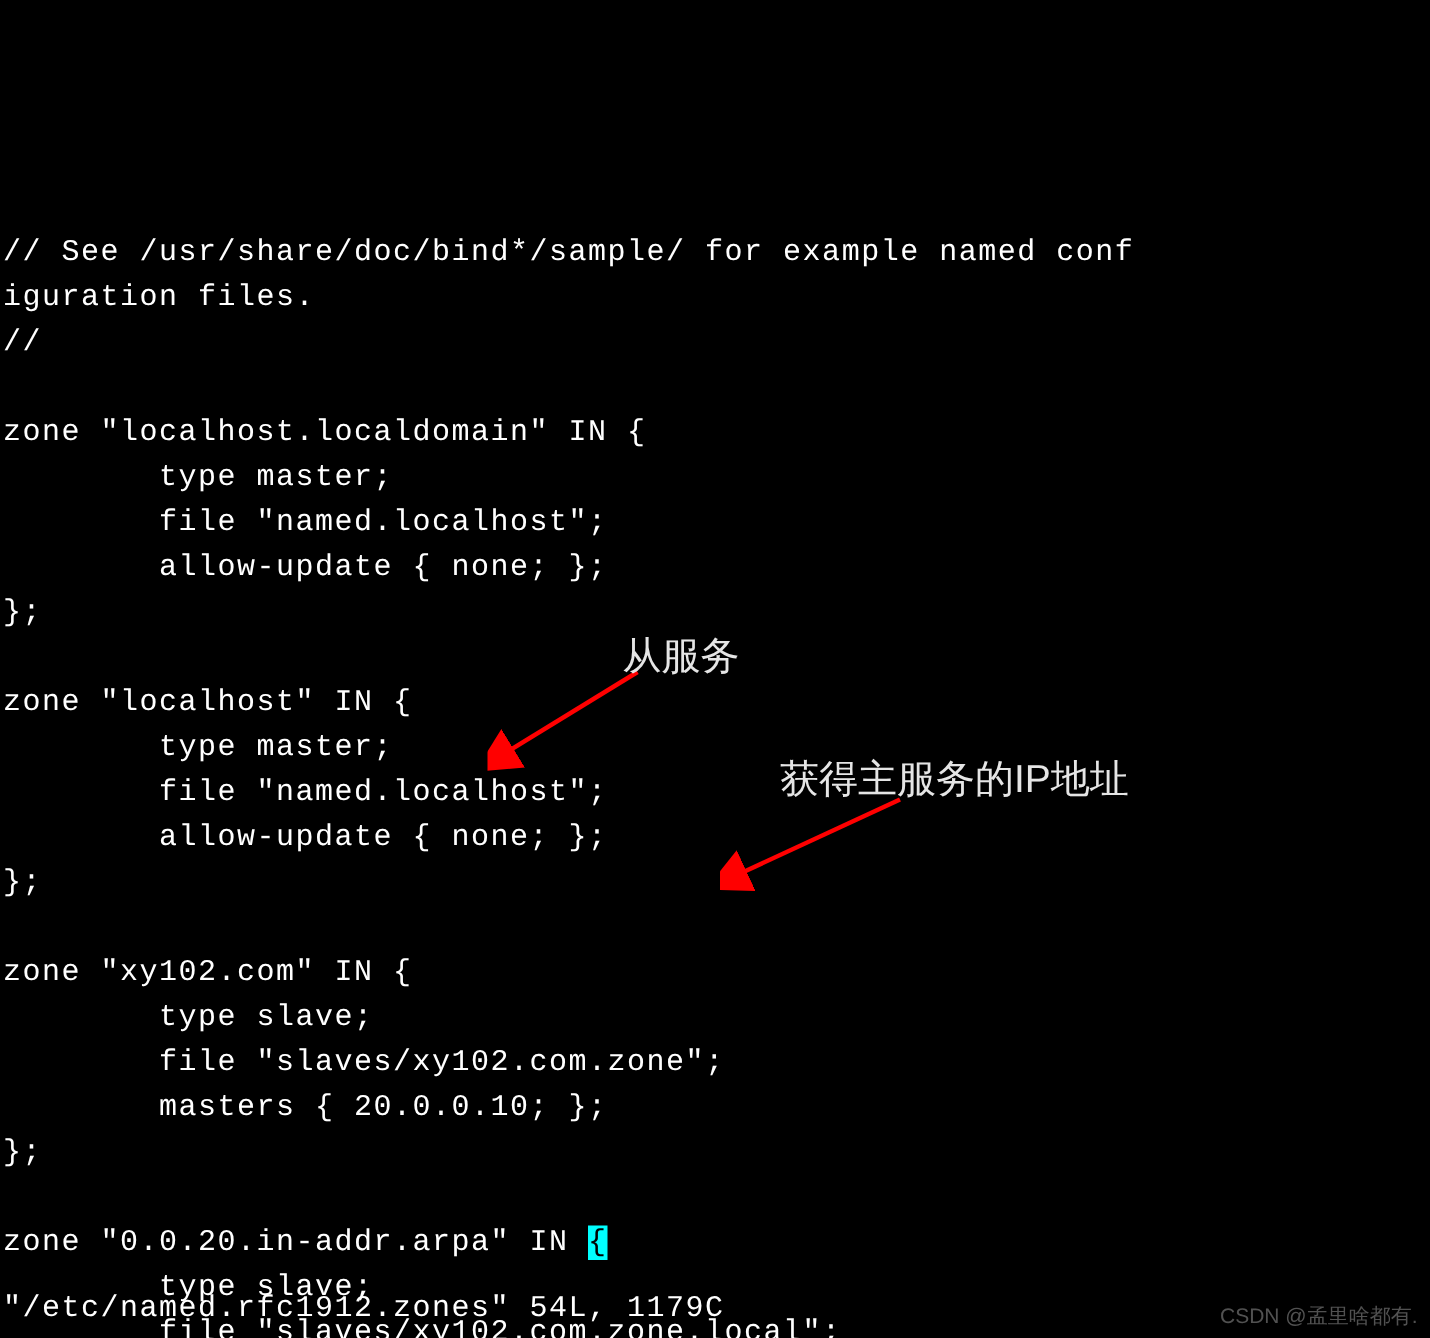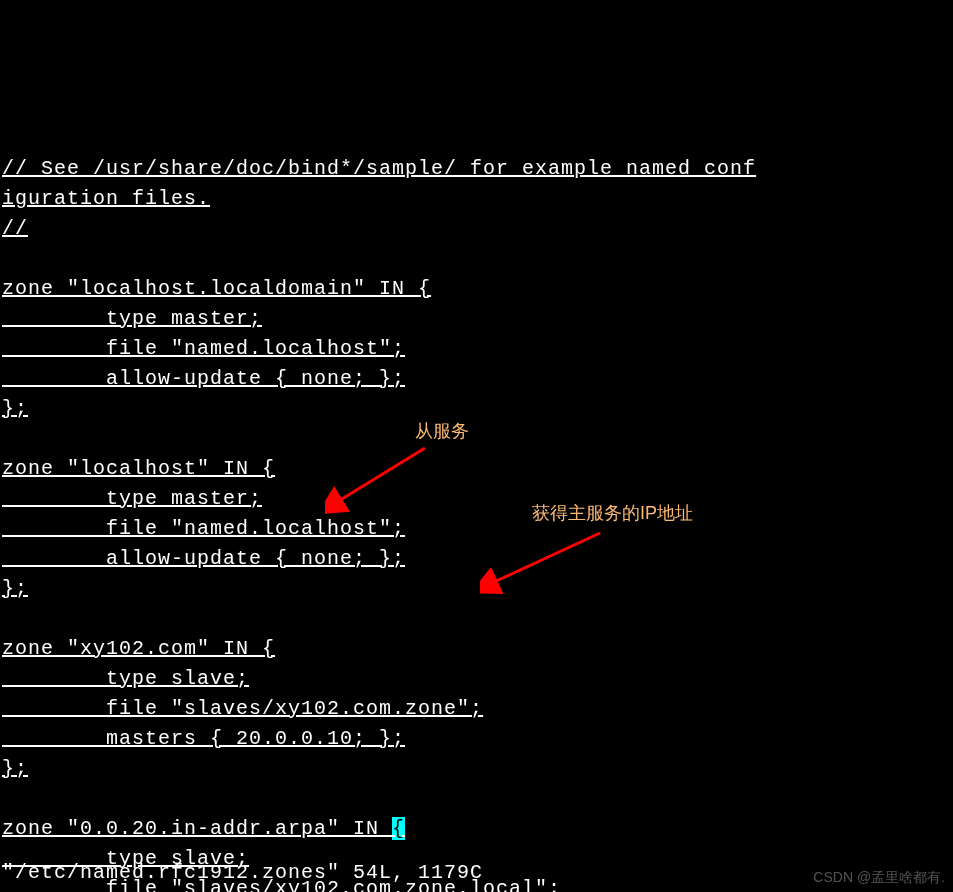--- a/index.html
+++ b/index.html
@@ -20,31 +20,30 @@
       white-space: pre;
       letter-spacing: 1px;
     }
     .terminal {
       padding: 4px 2px;
       position: relative;
     }
     .line {
       display: block;
       min-height: 30px;
-      text-decoration: underline;
     }
     .cursor-bg {
       background: #00ffff;
       color: #000000;
     }
     .annotation {
       position: absolute;
-      color: #fdba74;
+      color: #e5e5e5;
       font-family: 'SimSun', 'Microsoft YaHei', sans-serif;
-      font-size: 18px;
+      font-size: 26px;
       font-weight: normal;
       letter-spacing: 0;
       white-space: nowrap;
       z-index: 10;
     }
     .arrow {
       position: absolute;
       z-index: 9;
       pointer-events: none;
     }
@@ -78,21 +77,21 @@
 </head>
 <body>
 
 
 
 <div class="terminal">
 <span class="line">// See /usr/share/doc/bind*/sample/ for example named conf</span><span class="line">iguration files.</span><span class="line">//</span><span class="line"></span><span class="line">zone "localhost.localdomain" IN {</span><span class="line">        type master;</span><span class="line">        file "named.localhost";</span><span class="line">        allow-update { none; };</span><span class="line">};</span><span class="line"></span><span class="line">zone "localhost" IN {</span><span class="line">        type master;</span><span class="line">        file "named.localhost";</span><span class="line">        allow-update { none; };</span><span class="line">};</span><span class="line"></span><span class="line">zone "xy102.com" IN {</span><span class="line">        type slave;</span><span class="line"><span>        file "slaves/xy102.com.zone</span><span>"</span><span>;</span></span><span class="line">        masters { 20.0.0.10; };</span><span class="line">};</span><span class="line"></span><span class="line"><span>zone "0.0.20.in-addr.arpa" IN </span><span class="cursor-bg">{</span></span><span class="line">        type slave;</span><span class="line">        file "slaves/xy102.com.zone.local";</span>
 </div>
 
 <div class="annotation" style="top: 418px; left: 415px;">从服务</div>
-<div class="annotation" style="top: 500px; left: 532px;">获得主服务的IP地址</div>
+<div class="annotation" style="top: 500px; left: 520px;">获得主服务的IP地址</div>
 
 <svg class="arrow" style="top: 440px; left: 325px;" width="110" height="75">
   <defs>
     <marker id="ah1" markerWidth="10" markerHeight="10" refX="2" refY="5" orient="auto">
       <polygon points="0,0 10,5 0,10" fill="#ff0000"></polygon>
     </marker>
   </defs>
   <line x1="100" y1="8" x2="12" y2="62" stroke="#ff0000" stroke-width="3" marker-end="url(#ah1)"></line>
 </svg>
 

